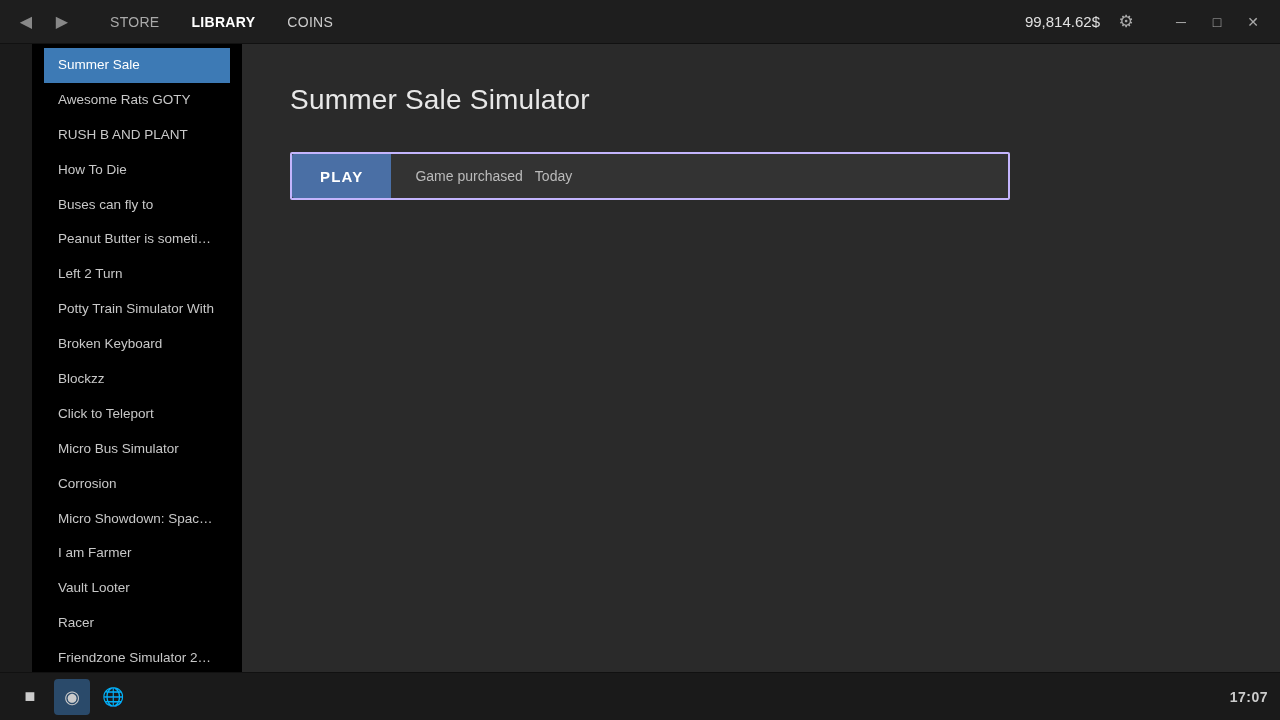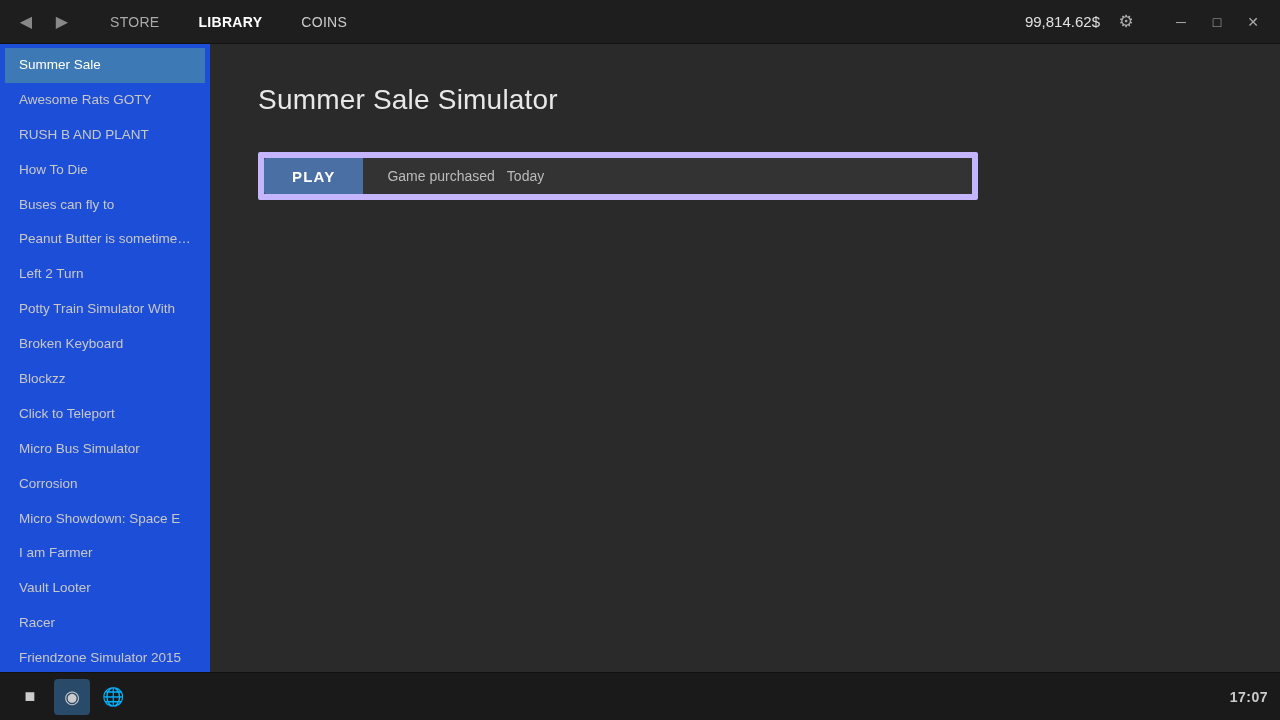--- a/index.html
+++ b/index.html
@@ -35,21 +35,21 @@
       align-items: center;
       justify-content: center;
       color: #888;
       font-size: 16px;
       cursor: pointer;
       border-radius: 3px;
     }
     .titlebar-menu {
       display: flex;
       align-items: center;
-      gap: 11px;
+      gap: 4px;
       flex: 1;
     }
     .menu-item {
       padding: 6px 14px;
       font-size: 14px;
       color: #aaa;
       cursor: pointer;
       border-radius: 3px;
       letter-spacing: 0.3px;
     }
@@ -95,24 +95,25 @@
 
     
     #main {
       display: flex;
       height: calc(720px - 44px - 48px);
     }
 
     
     #sidebar {
       width: 210px;
-      background: #1d4ed8;
+      background: #000000;
       overflow-y: auto;
       flex-shrink: 0;
-      padding: 4px 5px;
+      padding: 4px 12px;
+      margin-left: 32px;
     }
     #sidebar::-webkit-scrollbar { width: 6px; }
     #sidebar::-webkit-scrollbar-track { background: #252525; }
     #sidebar::-webkit-scrollbar-thumb { background: #444; border-radius: 3px; }
 
     .sidebar-item {
       padding: 8px 14px;
       font-size: 13.5px;
       color: #c8c8c8;
       cursor: pointer;
@@ -137,21 +138,21 @@
       font-weight: 400;
       color: #e8e8e8;
       margin-bottom: 36px;
       letter-spacing: 0.2px;
     }
     .action-bar {
       display: flex;
       align-items: center;
       gap: 0;
       background: #333;
-      border: 6px solid #c4b5fd;
+      border: 2px solid #c4b5fd;
       width: 720px;
       height: 48px;
       border-radius: 2px;
     }
     .play-btn {
       background: #4a6fa5;
       color: #fff;
       border: none;
       padding: 0 28px;
       height: 100%;

